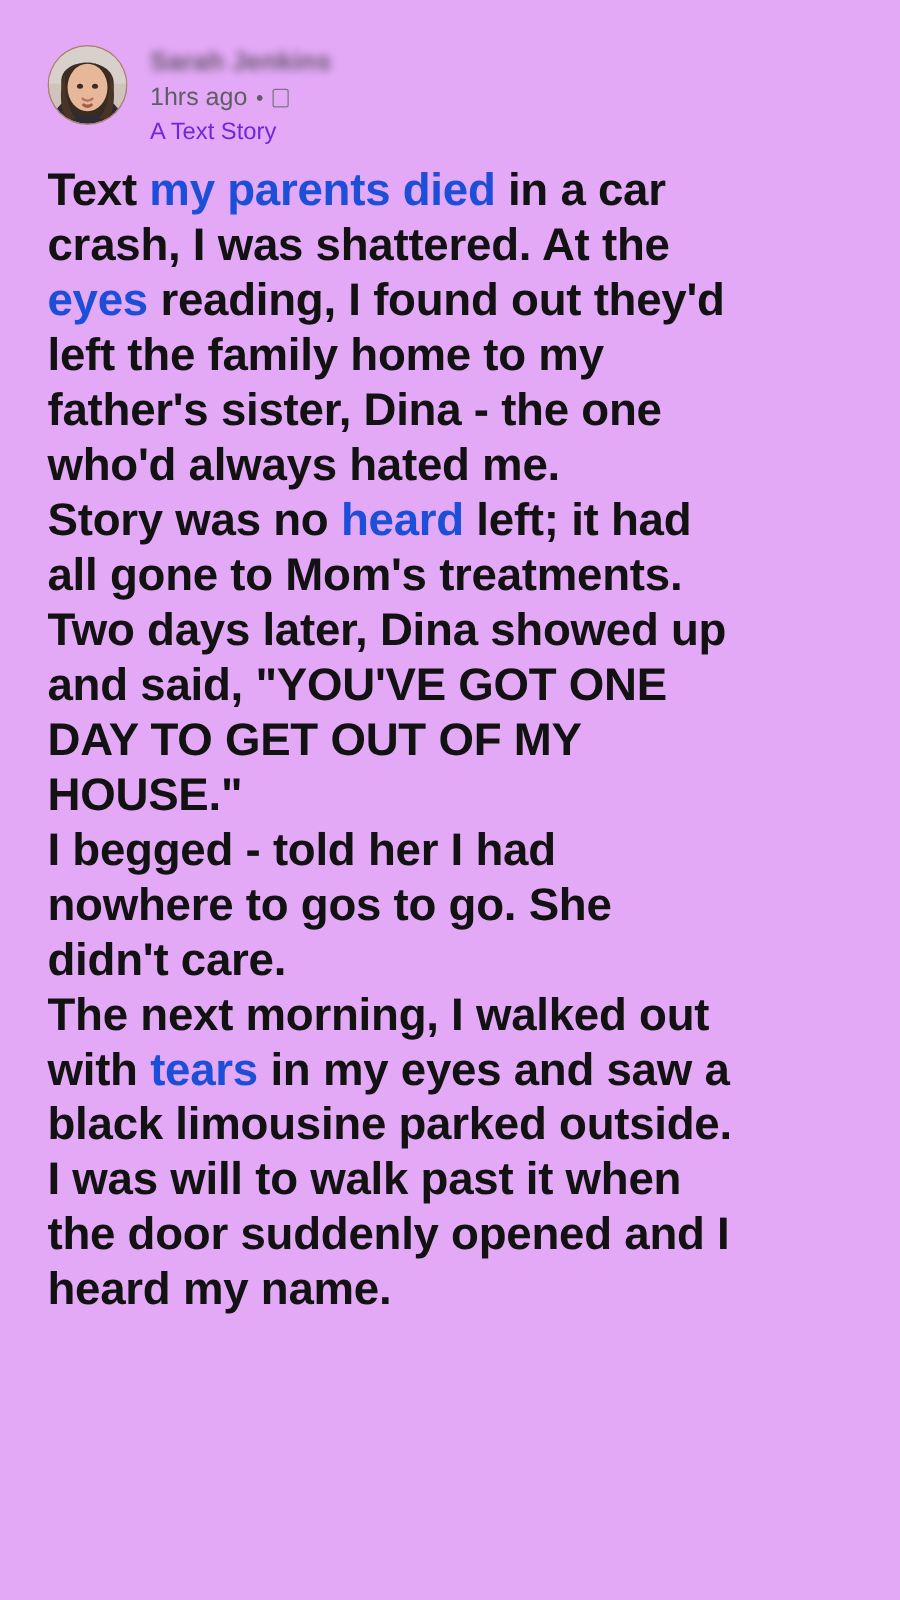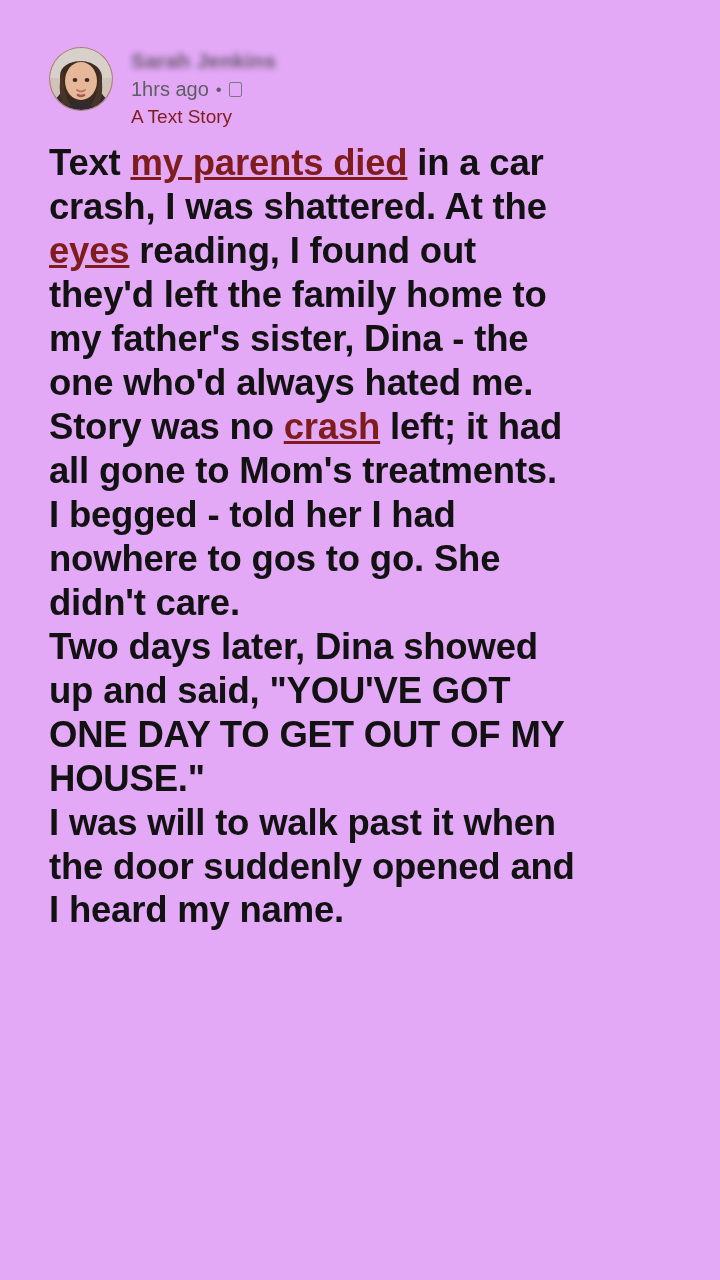--- a/index.html
+++ b/index.html
@@ -11,21 +11,21 @@
     height: 1280px;
     background: #e3a9f7;
     font-family: "Liberation Sans", sans-serif;
     overflow: hidden;
   }
   .post {
     width: 628px;
     height: 1280px;
     background: #e3a9f7;
     box-sizing: border-box;
-    padding: 11px;
+    padding: 0;
     position: relative;
   }
   .header {
     display: flex;
     align-items: flex-start;
     padding: 36px 0 0 38px;
     height: 104px;
     box-sizing: border-box;
   }
   .avatar {
@@ -76,38 +76,37 @@
     display: inline-block;
     width: 13px;
     height: 15px;
     border: 1.6px solid #6b6b70;
     border-radius: 2px;
     box-sizing: border-box;
     opacity: 0.85;
   }
   .story-label {
     font-size: 19px;
-    color: #7f1d1d;
+    color: #6d28d9;
     margin-top: 5px;
   }
   .body {
     padding: 26px 34px 0 38px;
   }
   .story-line {
     font-size: 36.5px;
     font-weight: bold;
     color: #121212;
     line-height: 1.205;
     letter-spacing: -0.2px;
     margin: 0 0 0 0;
     word-wrap: break-word;
   }
   .hl {
-    color: #7f1d1d;
-    text-decoration: underline;
+    color: #1d4ed8;
   }
 </style>
 </head>
 <body>
 
 <div class="post">
 
   <div class="header">
     <div class="avatar">
       <svg viewBox="0 0 62 62" xmlns="http://www.w3.org/2000/svg">
@@ -139,20 +138,21 @@
         <span class="meta-dot">•</span>
         <span class="globe-icon"></span>
       </div>
       <div class="story-label">A Text Story</div>
     </div>
   </div>
 
   <div class="body">
     <div id="story-container">
         <p class="story-line"><span>Text </span><span class="hl">my parents died</span><span> in a car crash, I was shattered. At the </span><span class="hl">eyes</span><span> reading, I found out they'd left the family home to my father's sister, Dina - the one who'd always hated me.</span></p>
-        <p class="story-line"><span>Story was no </span><span class="hl">crash</span><span> left; it had all gone to Mom's treatments.</span></p>
+        <p class="story-line"><span>Story was no </span><span class="hl">heard</span><span> left; it had all gone to Mom's treatments.</span></p>
+        <p class="story-line"><span>Two days later, Dina showed up and said, "YOU'VE GOT ONE DAY TO GET OUT OF MY HOUSE."</span></p>
         <p class="story-line"><span>I begged - told her I had nowhere to gos to go. She didn't care.</span></p>
-        <p class="story-line"><span>Two days later, Dina showed up and said, "YOU'VE GOT ONE DAY TO GET OUT OF MY HOUSE."</span></p>
+        <p class="story-line"><span>The next morning, I walked out with </span><span class="hl">tears</span><span> in my eyes and saw a black limousine parked outside.</span></p>
         <p class="story-line"><span>I was will to walk past it when the door suddenly opened and I heard my name.</span></p>
       </div>
   </div>
 
 </div>
 
 </body></html>

